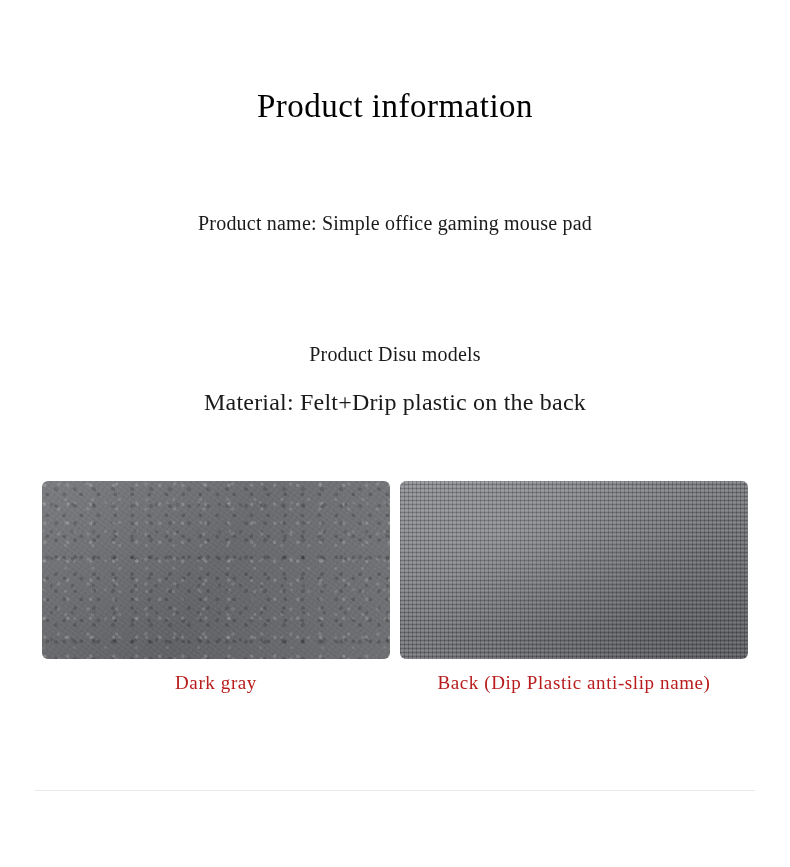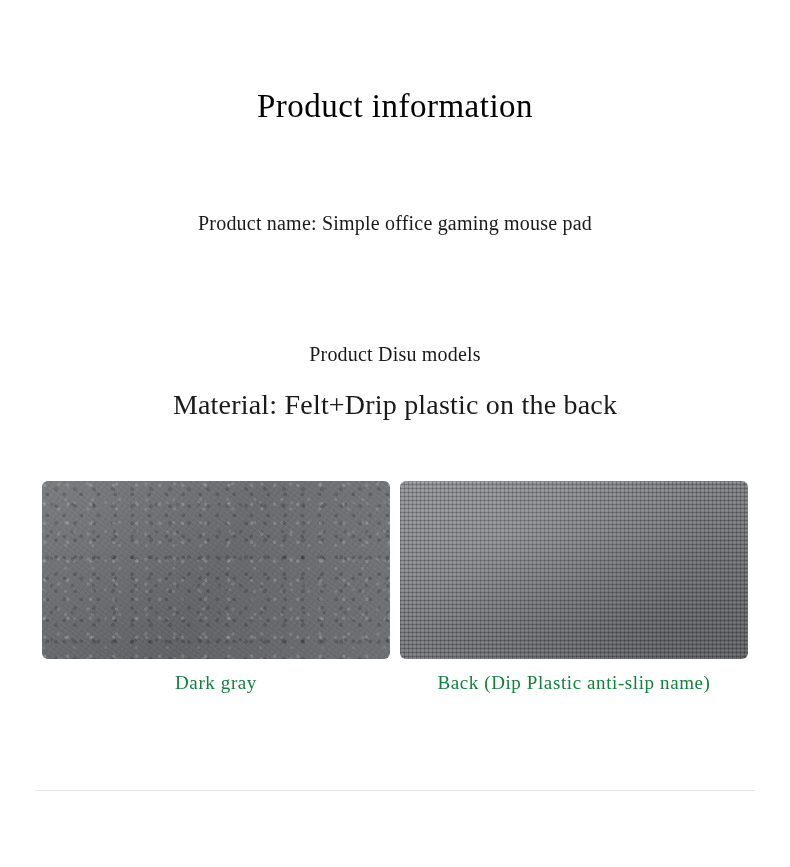--- a/index.html
+++ b/index.html
@@ -58,21 +58,21 @@
     color: #1a1a1a;
     letter-spacing: 0.2px;
   }
 
   .line-material {
     position: absolute;
     top: 389px;
     left: 0;
     width: 790px;
     text-align: center;
-    font-size: 28px;
+    font-size: 24px;
     color: #1a1a1a;
     letter-spacing: 0.2px;
   }
 
   .swatches {
     position: absolute;
     top: 481px;
     left: 42px;
     width: 706px;
     height: 178px;
@@ -140,21 +140,21 @@
     top: 672px;
     left: 42px;
     width: 706px;
     display: flex;
     justify-content: space-between;
   }
   .caption {
     width: 348px;
     text-align: center;
     font-size: 19px;
-    color: #15803d;
+    color: #b91c1c;
     letter-spacing: 0.6px;
   }
 
   .divider {
     position: absolute;
     top: 790px;
     left: 35px;
     width: 720px;
     height: 1px;
     background: #e8e8e8;

